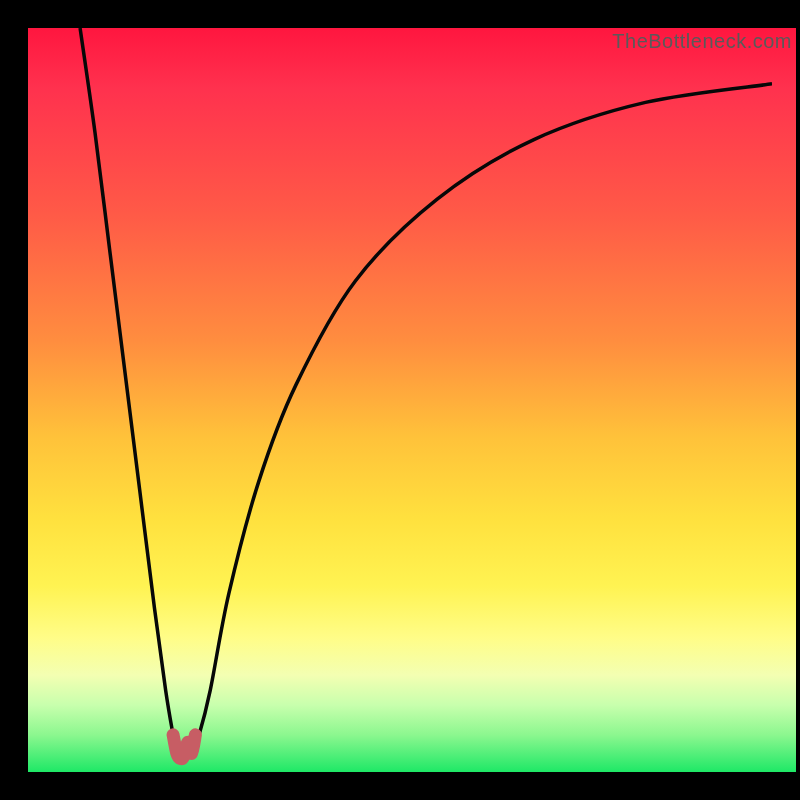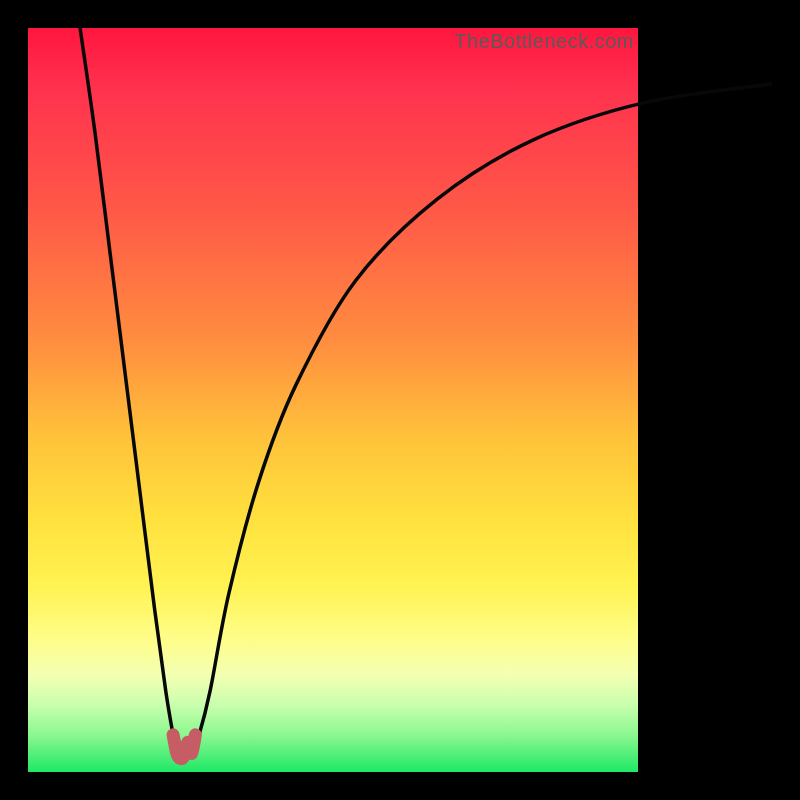--- a/index.html
+++ b/index.html
@@ -14,21 +14,21 @@
   .frame {
     position: relative;
     width: 800px;
     height: 800px;
     background: #000;
   }
   .plot {
     position: absolute;
     left: 28px;
     top: 28px;
-    width: 610px;
+    width: 768px;
     height: 744px;
     
     background: linear-gradient(
       to bottom,
       #ff163f 0%,
       #ff314e 8%,
       #ff5a47 25%,
       #ff8d3f 42%,
       #ffc23a 55%,
       #ffe13e 66%,

